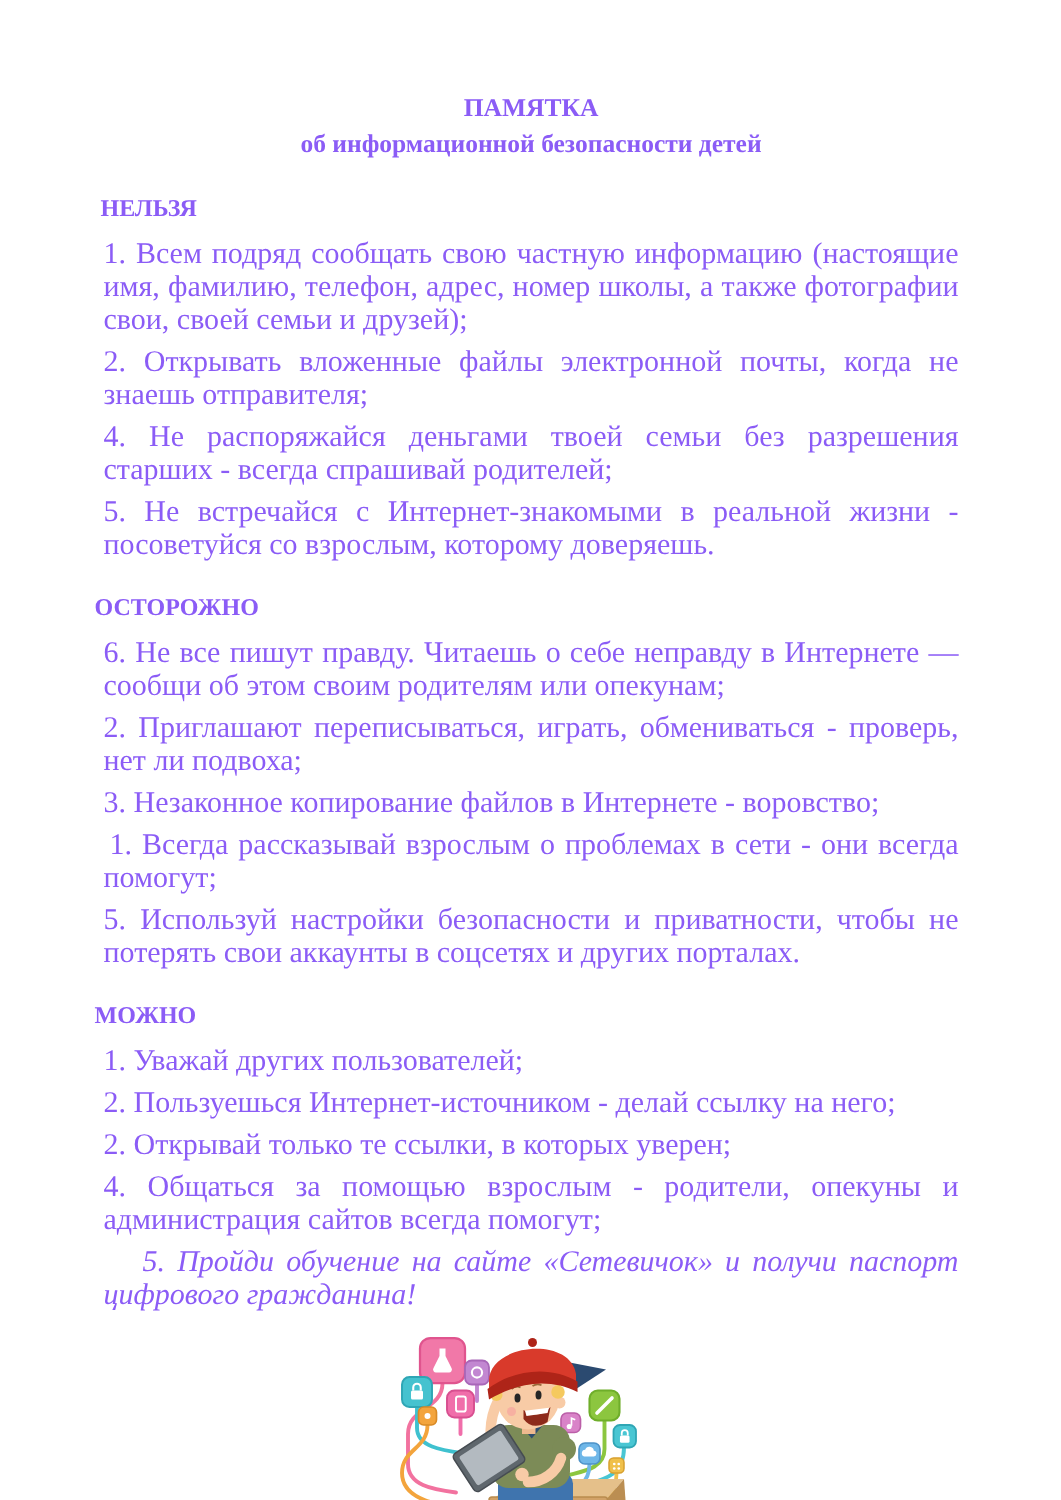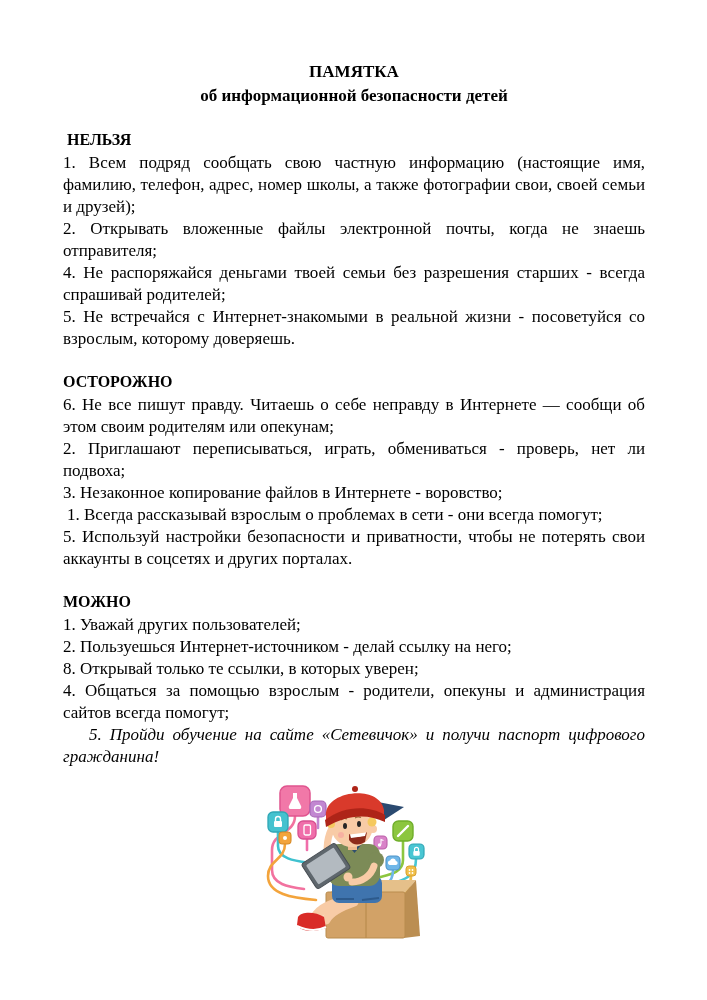--- a/index.html
+++ b/index.html
@@ -4,41 +4,41 @@
 <style>
   html, body { margin: 0; padding: 0; background: #ffffff; }
   .page {
     position: relative;
     width: 707px;
     height: 1000px;
     box-sizing: border-box;
     padding: 60px 62px 0 63px;
     background: #ffffff;
     font-family: "Liberation Serif", "DejaVu Serif", serif;
-    color: #000000;
+    color: #8b5cf6;
     overflow: hidden;
   }
   .title, .subtitle {
     text-align: center;
     font-weight: bold;
     font-size: 17px;
     line-height: 24px;
   }
   .sec { margin-top: 20px; }
   .sec-first { margin-top: 20px; }
   .heading {
     margin: 0;
     font-size: 16px;
     font-weight: bold;
     line-height: 24px;
   }
   .heading.sp { padding-left: 4px; }
   p.item {
-    margin: 0;
-    font-size: 17px;
+    margin: 6px;
+    font-size: 20px;
     line-height: 22px;
     text-align: justify;
   }
   p.item.tiny-indent { text-indent: 4px; }
   p.item.first-indent { text-indent: 26px; font-style: italic; }
   .art {
     width: 210px;
     margin: 6px auto 0 auto;
     transform: translateX(13px);
   }
@@ -66,21 +66,21 @@
     <p class="item">2. Приглашают переписываться, играть, обмениваться - проверь, нет ли подвоха;</p>
     <p class="item">3. Незаконное копирование файлов в Интернете - воровство;</p>
     <p class="item tiny-indent">1. Всегда рассказывай взрослым о проблемах в сети - они всегда помогут;</p>
     <p class="item">5. Используй настройки безопасности и приватности, чтобы не потерять свои аккаунты в соцсетях и других порталах.</p>
   </section>
 
   <section class="sec">
     <h3 class="heading">МОЖНО</h3>
     <p class="item">1. Уважай других пользователей;</p>
     <p class="item">2. Пользуешься Интернет-источником - делай ссылку на него;</p>
-    <p class="item">8. Открывай только те ссылки, в которых уверен;</p>
+    <p class="item">2. Открывай только те ссылки, в которых уверен;</p>
     <p class="item">4. Общаться за помощью взрослым - родители, опекуны и администрация сайтов всегда помогут;</p>
     <p class="item first-indent">5. Пройди обучение на сайте «Сетевичок» и получи паспорт цифрового гражданина!</p>
   </section>
 
   <div class="art">
     <svg width="210" height="202" viewBox="0 0 210 202" xmlns="http://www.w3.org/2000/svg">
 
       <g fill="none" stroke-width="2.6" stroke-linecap="round">
         <path d="M33,42 C33,60 10,58 10,76 L10,96 C10,110 26,113 42,115" stroke="#f2729f"></path>
         <path d="M16,58 L16,72 C16,85 34,87 48,89" stroke="#3fc1cf"></path>

